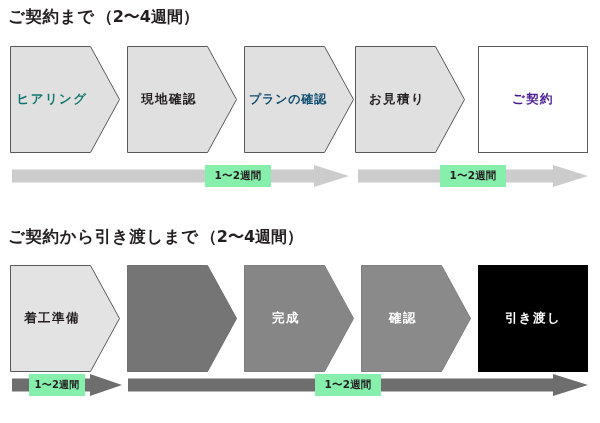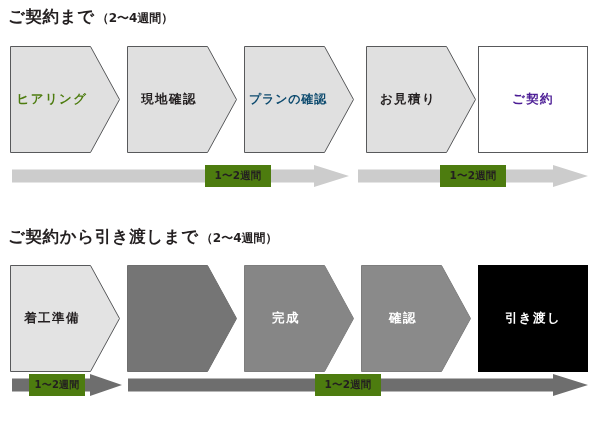--- a/index.html
+++ b/index.html
@@ -22,21 +22,21 @@
     left: 8px;
     white-space: nowrap;
     font-weight: bold;
     color: #231f20;
   }
   .section-title .main {
     font-size: 16.5px;
     letter-spacing: 0.6px;
   }
   .section-title .sub {
-    font-size: 12px;
+    font-size: 16px;
     letter-spacing: 0px;
     margin-left: 2px;
   }
   #title-1 { top: 6px; }
   #title-2 { top: 226px; }
 
   
   .stage-row {
     position: absolute;
     left: 0;
@@ -92,58 +92,58 @@
   .arrow-label {
     position: absolute;
     top: 0;
     height: 22px;
     display: flex;
     align-items: center;
     justify-content: center;
     font-size: 10.5px;
     font-weight: bold;
     color: #231f20;
-    background: #4d7c0f;
+    background: #86efac;
     white-space: nowrap;
     letter-spacing: 0.2px;
     padding: 0 4px;
     box-sizing: border-box;
   }
 </style>
 </head>
 <body>
 
 <div class="section-title" id="title-1">
   <span class="main">ご契約まで</span><span class="sub">（2〜4週間）</span>
 </div>
 
 <div class="stage-row" id="stage-row-1">
 
   <div class="stage" style="left:10px; width:110px;">
     <svg width="110" height="107" viewBox="0 0 110 107">
       <polygon points="0.5,0.5 80.5,0.5 109.5,53.5 80.5,106.5 0.5,106.5" fill="#e0e0e0" stroke="#58595b" stroke-width="1"></polygon>
     </svg>
-    <div class="stage-label" style="width:84px; color:#4d7c0f;">ヒアリング</div>
+    <div class="stage-label" style="width:84px; color:#0f766e;">ヒアリング</div>
   </div>
 
   <div class="stage" style="left:127px; width:110px;">
     <svg width="110" height="107" viewBox="0 0 110 107">
       <polygon points="0.5,0.5 80.5,0.5 109.5,53.5 80.5,106.5 0.5,106.5" fill="#e0e0e0" stroke="#58595b" stroke-width="1"></polygon>
     </svg>
     <div class="stage-label" style="width:84px; color:#231f20;">現地確認</div>
   </div>
 
   <div class="stage" style="left:244px; width:110px;">
     <svg width="110" height="107" viewBox="0 0 110 107">
       <polygon points="0.5,0.5 80.5,0.5 109.5,53.5 80.5,106.5 0.5,106.5" fill="#e0e0e0" stroke="#58595b" stroke-width="1"></polygon>
     </svg>
     <div class="stage-label" style="width:88px; color:#0c4a6e; font-size:12px; letter-spacing:0.8px;">プランの確認</div>
   </div>
 
-  <div class="stage" style="left:366px; width:110px;">
+  <div class="stage" style="left:355px; width:110px;">
     <svg width="110" height="107" viewBox="0 0 110 107">
       <polygon points="0.5,0.5 80.5,0.5 109.5,53.5 80.5,106.5 0.5,106.5" fill="#e0e0e0" stroke="#58595b" stroke-width="1"></polygon>
     </svg>
     <div class="stage-label" style="width:84px; color:#231f20;">お見積り</div>
   </div>
 
   <div class="stage" style="left:478px; width:110px;">
     <svg width="110" height="107" viewBox="0 0 110 107">
       <rect x="0.5" y="0.5" width="109" height="106" fill="#ffffff" stroke="#58595b" stroke-width="1"></rect>
     </svg>

